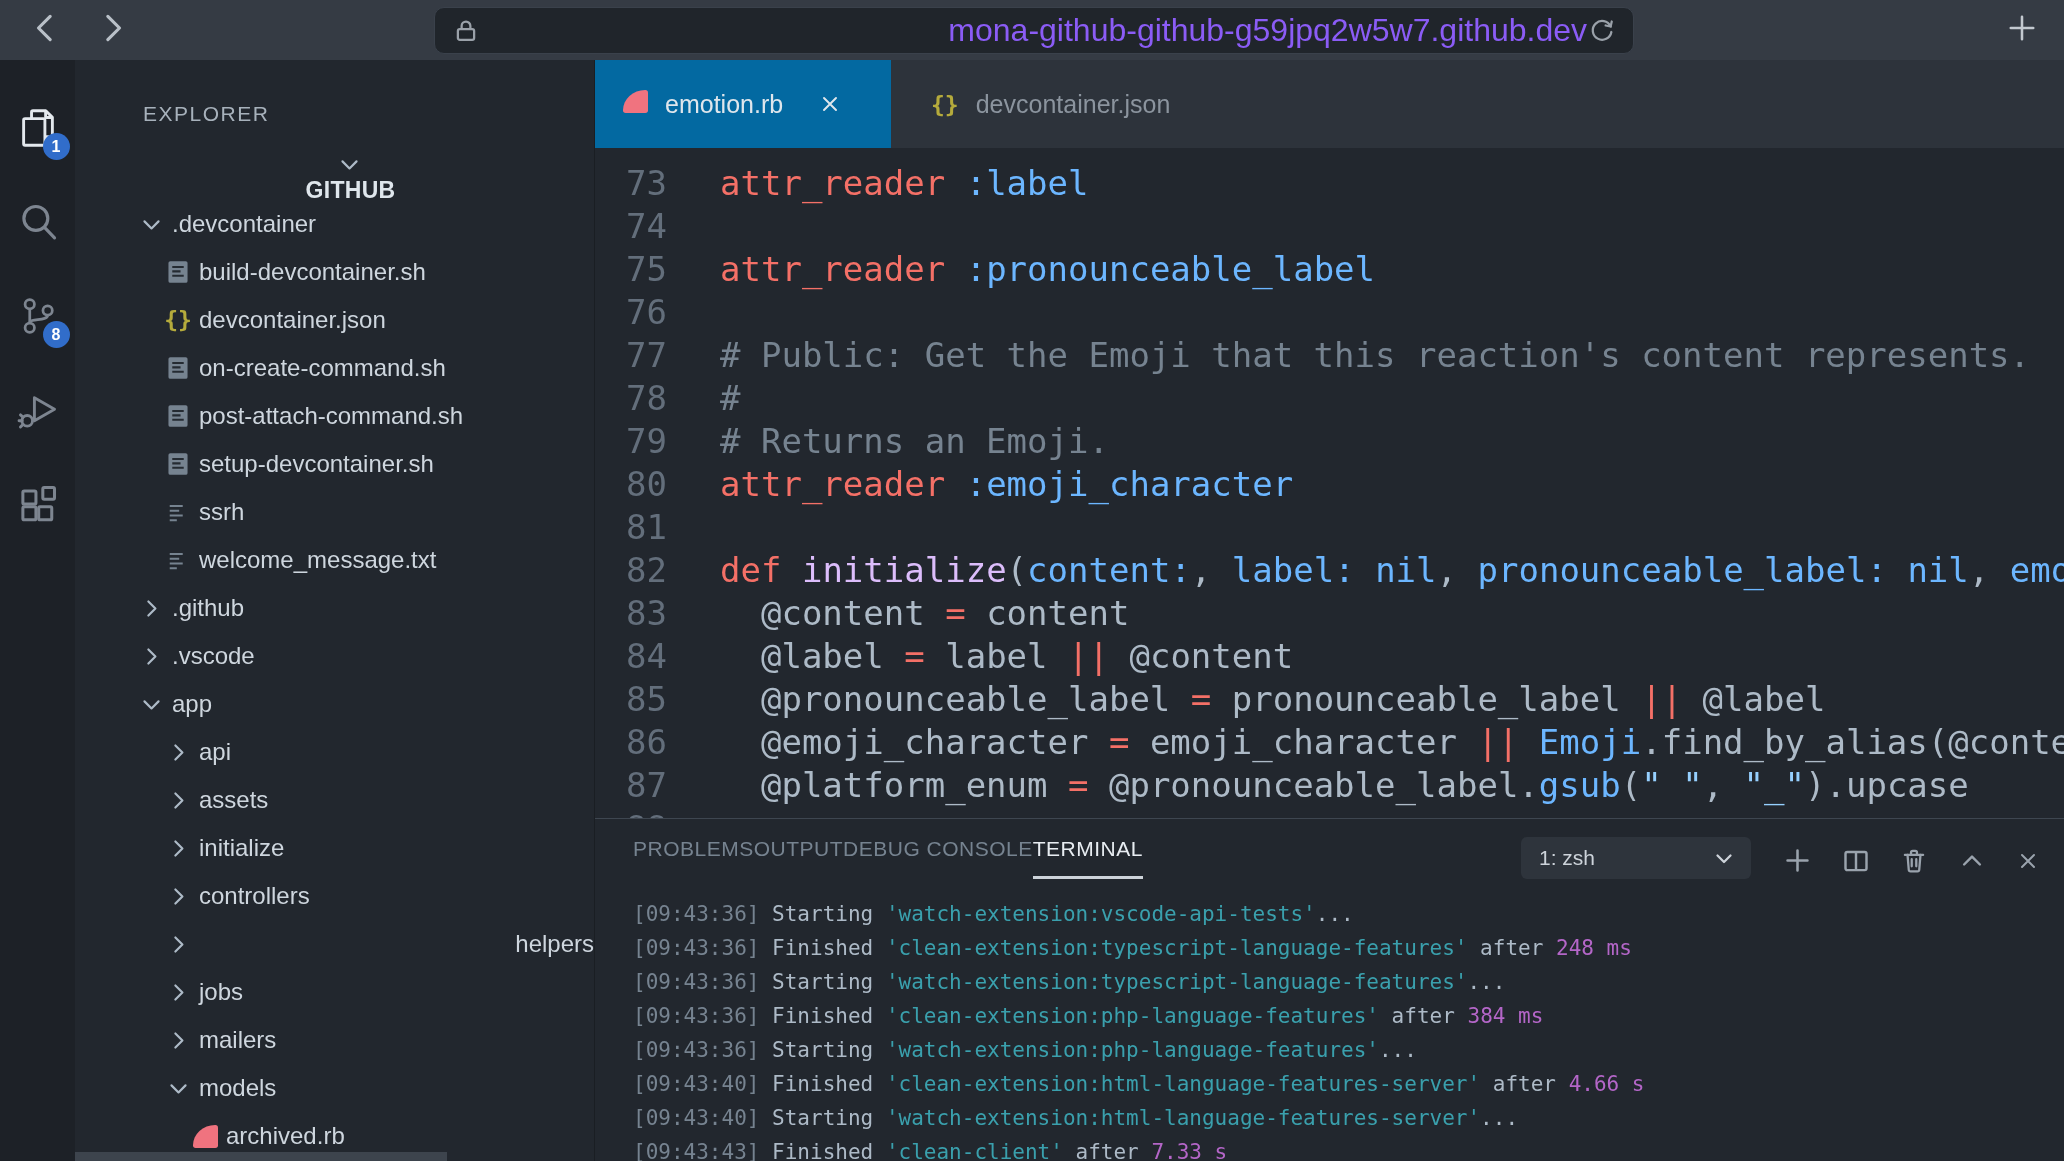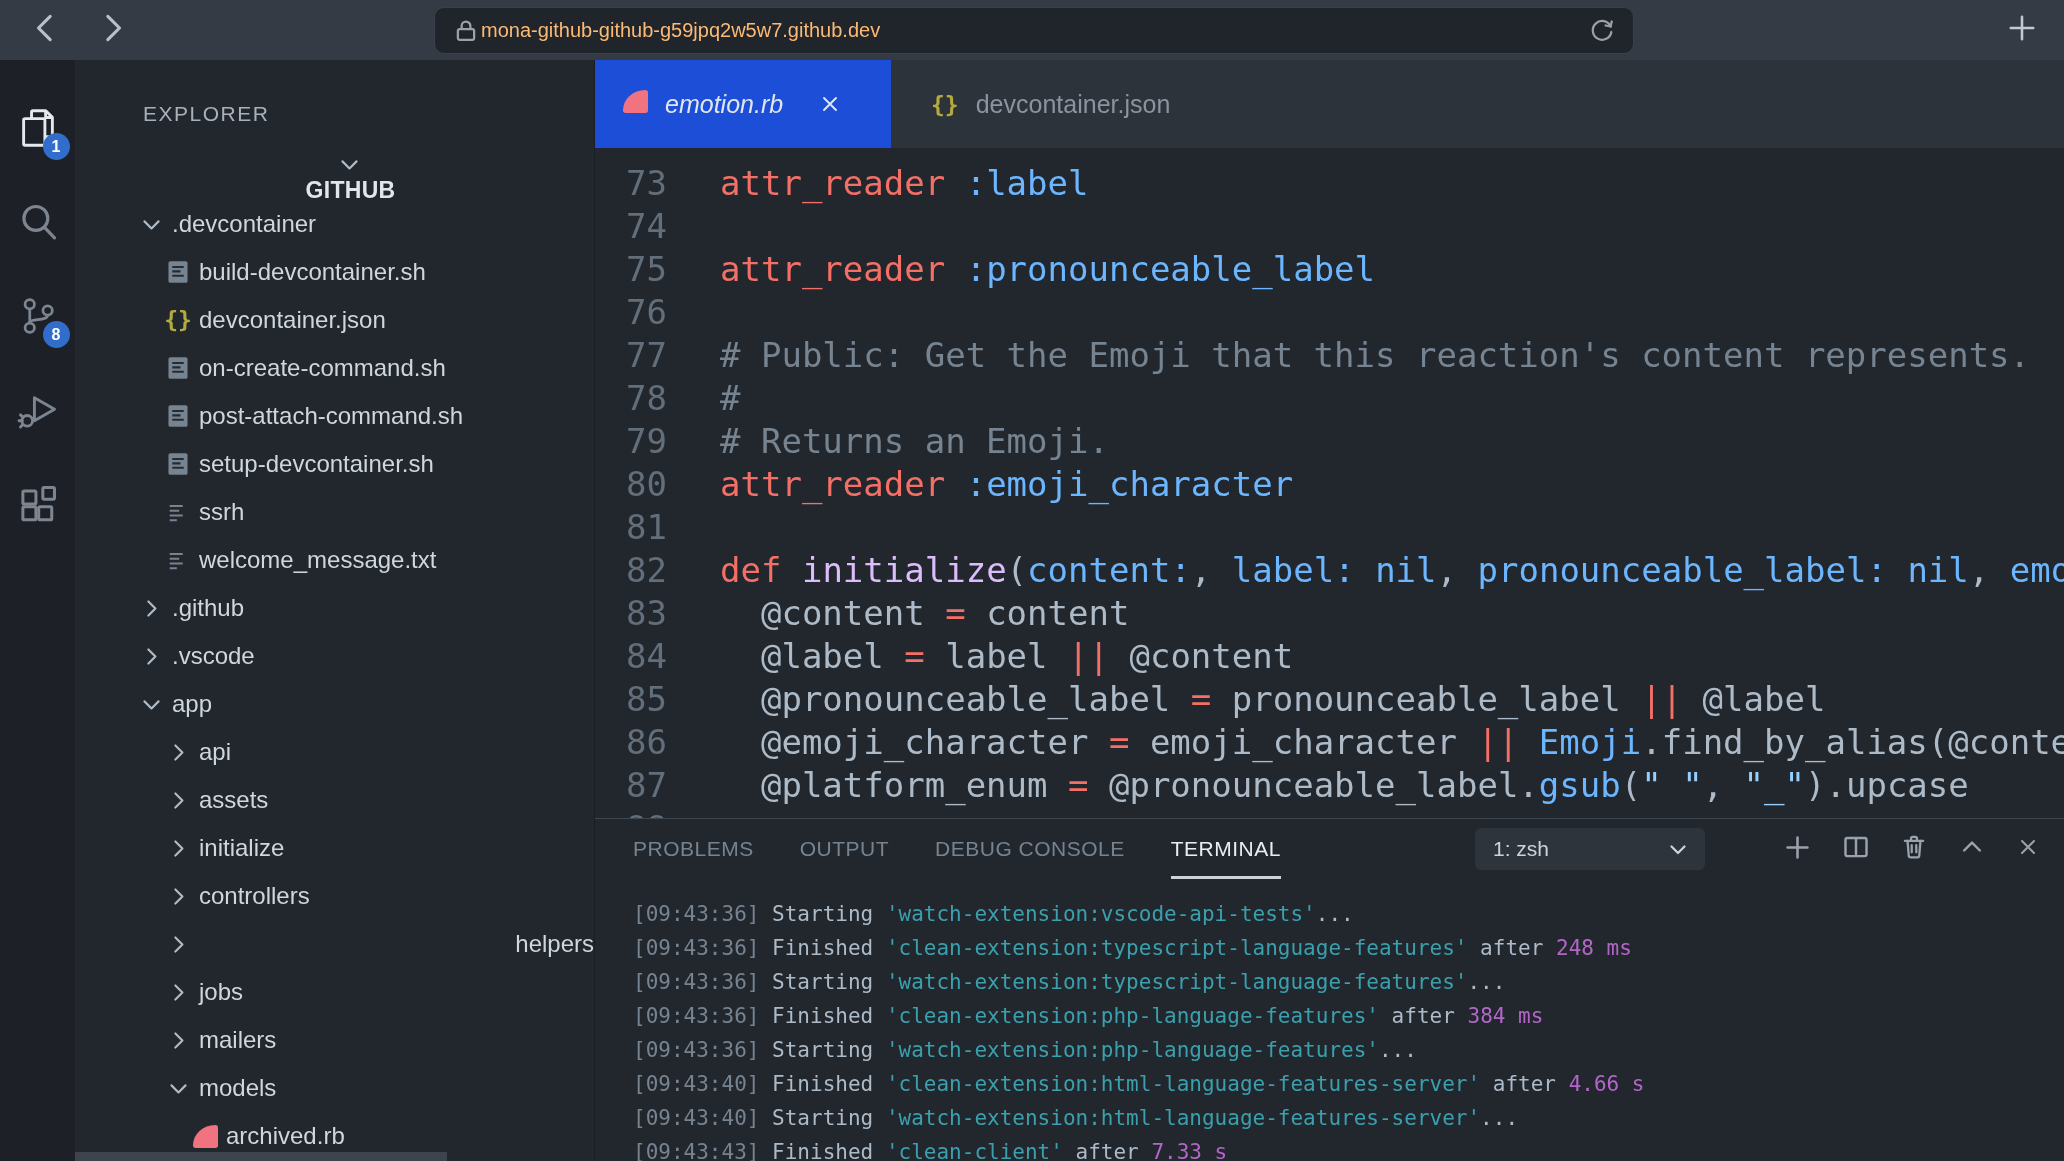--- a/index.html
+++ b/index.html
@@ -9,21 +9,21 @@
     background:#22272e; font-family:"Liberation Sans", sans-serif;
     -webkit-font-smoothing:antialiased;
   }
   
   .topbar { position:relative; height:60px; background:#353b44; display:flex; align-items:center; }
   .nav-btns { display:flex; gap:26px; margin-left:26px; }
   .nav-btn { width:40px; height:40px; display:flex; align-items:center; justify-content:center; cursor:pointer; }
   .urlbar { position:absolute; left:434px; top:7px; width:1200px; height:47px;
     background:#20252b; border:1px solid #3a414b; border-radius:10px;
     display:flex; align-items:center; padding:0 16px; }
-  .urlbar .url-text { flex:1; text-align:left; color:#fdba74; font-size:20px; }
+  .urlbar .url-text { flex:1; text-align:right; color:#8b5cf6; font-size:32px; }
   .newtab-btn { position:absolute; right:22px; top:10px; width:40px; height:40px;
     display:flex; align-items:center; justify-content:center; cursor:pointer; }
   
   .app { display:flex; height:1101px; }
   .activitybar { width:75px; background:#1d2127; display:flex; flex-direction:column; align-items:center; padding-top:46px; gap:46px; flex:none; }
   .aitem { position:relative; width:48px; height:48px; display:flex; align-items:center; justify-content:center; color:#7d8590; cursor:pointer; }
   .aitem.active { color:#e4e9ee; }
   .abadge { position:absolute; right:-8px; bottom:-6px; min-width:27px; height:27px; border-radius:14px;
     background:#316dca; color:#fff; font-size:16px; font-weight:700; display:flex; align-items:center; justify-content:center; }
   
@@ -34,39 +34,39 @@
   .trow.bold { font-weight:700; font-size:23px; color:#dfe6ec; letter-spacing:.3px; }
   .tic { width:38px; flex:none; display:flex; align-items:center; justify-content:center; color:#adbac7; }
   .tlabel { padding-left:2px; }
   .json-glyph { font-family:"DejaVu Sans Mono", monospace; font-weight:700; color:#b5ab3c; font-size:23px; }
   .ruby-shape { display:inline-block; width:25px; height:23px; background:#f0737f; border-radius:100% 3px 3px 3px; }
   .side-scrollbar { position:absolute; left:0; bottom:0; width:372px; height:9px; background:#3d444d; }
   
   .editorcol { flex:1; min-width:0; display:flex; flex-direction:column; }
   .tabbar { height:88px; background:#2d333b; display:flex; flex:none; }
   .tab { display:flex; align-items:center; gap:17px; padding:0 28px; font-size:25px; cursor:pointer; }
-  .tab.active { background:#1d4ed8; color:#dfe6ec; width:296px;font-style:italic; }
+  .tab.active { background:#0369a1; color:#dfe6ec; width:296px; }
   .tab.inactive { color:#8b949e; padding-left:40px; }
   .tab .tab-close { margin-left:18px; display:flex; cursor:pointer; }
   
   .editor { flex:1; overflow:hidden; padding-top:14px; background:#22272e;
     font-family:"DejaVu Sans Mono", monospace; font-size:34px; line-height:43px; }
   .code-line { display:flex; white-space:pre; }
   .gutter { width:72px; flex:none; text-align:right; color:#636e7b; }
   .codetext { padding-left:53px; color:#adbac7; }
   .tk-k  { color:#f47067; }
   .tk-op { color:#f47067; }
   .tk-sym{ color:#6cb6ff; }
   .tk-fn { color:#dcbdfb; }
   .tk-c  { color:#768390; }
   .tk-s  { color:#96d0ff; }
   .tk-p  { color:#adbac7; }
   
   .panel { height:343px; flex:none; border-top:1px solid #3e4650; background:#22272e; display:flex; flex-direction:column; }
-  .panel-header { height:60px; flex:none; display:flex; align-items:center; padding:0 24px 0 38px; gap:46px; }
+  .panel-header { height:60px; flex:none; display:flex; align-items:flex-end; padding:0 24px 0 38px; }
   .ptab { height:60px; display:flex; align-items:center; font-size:21px; letter-spacing:.5px; color:#768390;
     border-bottom:3px solid transparent; padding-top:3px; cursor:pointer; }
   .ptab.active { color:#e8edf2; border-bottom-color:#cdd3da; }
   .shell-select { margin-left:auto; width:230px; height:42px; background:#2e343c; border-radius:6px;
     display:flex; align-items:center; padding:0 14px 0 18px; color:#cdd3da; font-size:21px; cursor:pointer; }
   .shell-select .sel-chev { margin-left:auto; display:flex; }
   .panel-icons { display:flex; align-items:center; gap:30px; margin-left:32px; color:#9aa3ad; }
   .pi-btn { display:flex; cursor:pointer; }
   .term { flex:1; overflow:hidden; padding:18px 0 0 38px; font-family:"DejaVu Sans Mono", monospace; font-size:21px; line-height:34px; }
   .term-line { white-space:pre; }

